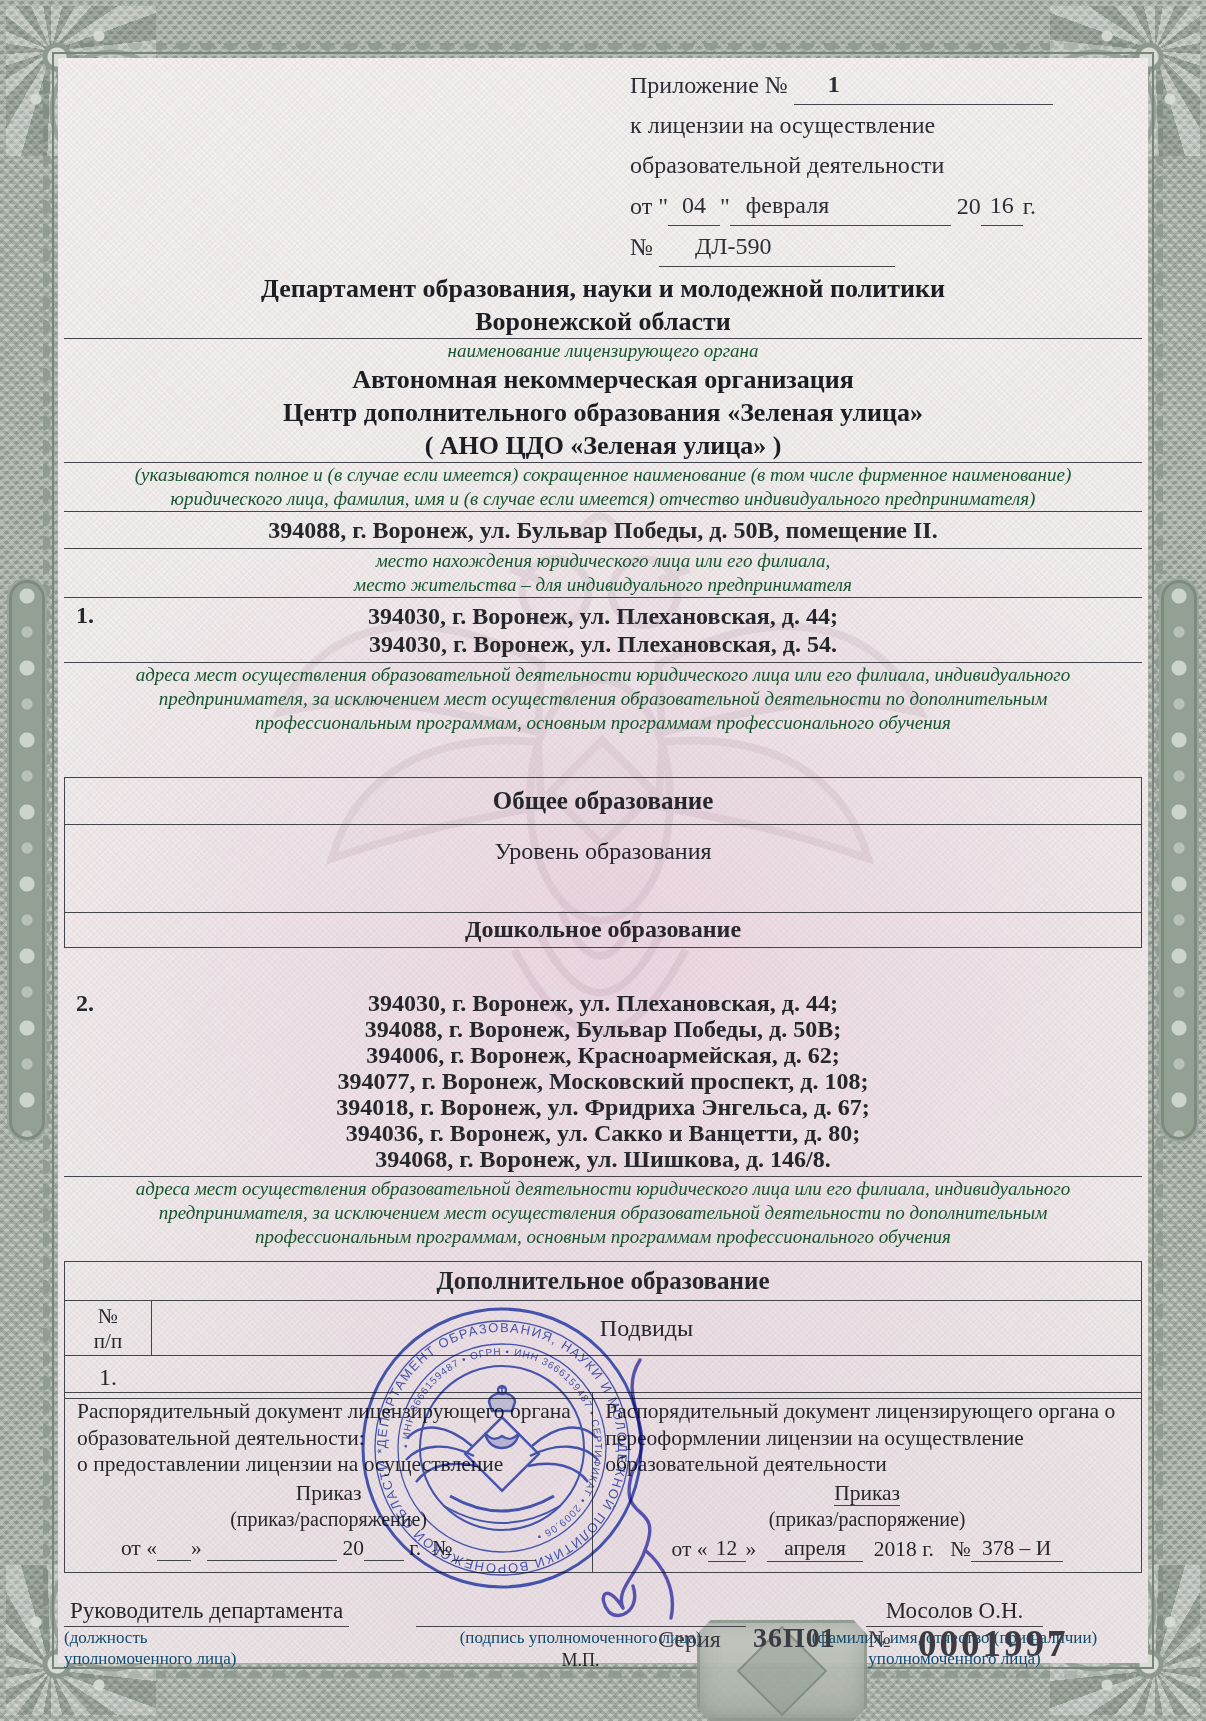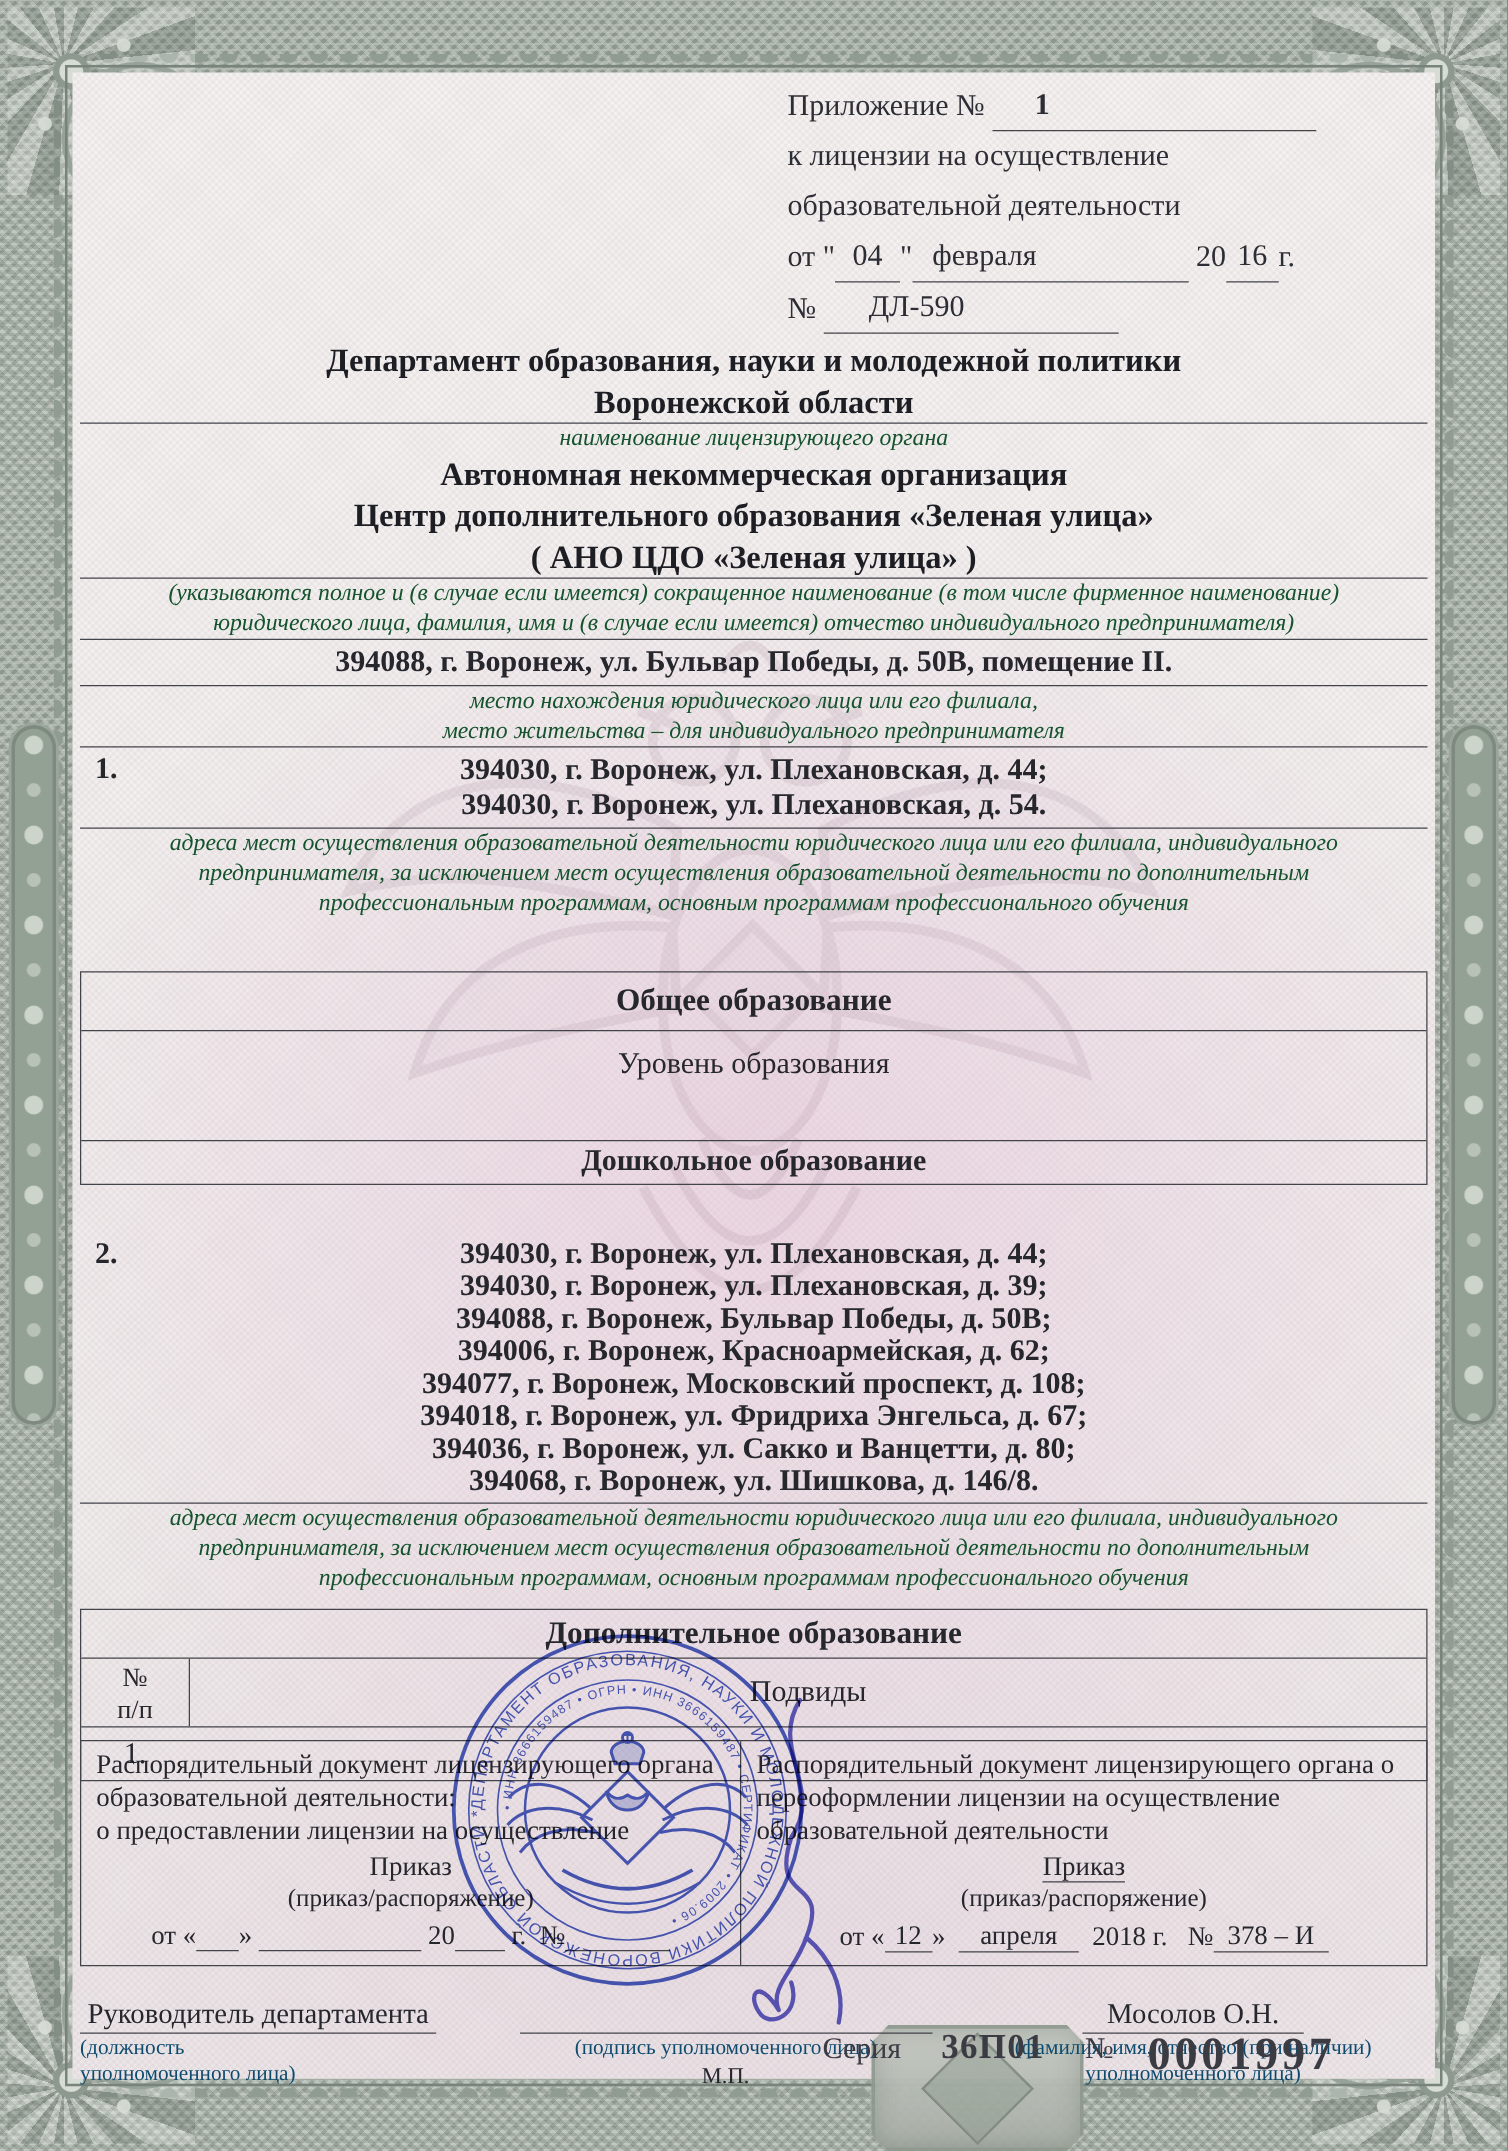--- a/index.html
+++ b/index.html
@@ -190,21 +190,20 @@
 
     <div class="t1">
       <div class="r1">Общее образование</div>
       <div class="r2">Уровень образования</div>
       <div class="r3">Дошкольное образование</div>
     </div>
 
     <div class="sec sec2">
       <span class="secnum">2.</span>
       <div class="al">394030, г. Воронеж, ул. Плехановская, д. 44;</div>
-      <div class="al">394030, г. Воронеж, ул. Плехановская, д. 39;</div>
       <div class="al">394088, г. Воронеж, Бульвар Победы, д. 50В;</div>
       <div class="al">394006, г. Воронеж, Красноармейская, д. 62;</div>
       <div class="al">394077, г. Воронеж, Московский проспект, д. 108;</div>
       <div class="al">394018, г. Воронеж, ул. Фридриха Энгельса, д. 67;</div>
       <div class="al">394036, г. Воронеж, ул. Сакко и Ванцетти, д. 80;</div>
       <div class="al">394068, г. Воронеж, ул. Шишкова, д. 146/8.</div>
     </div>
     <div class="rule"></div>
     <div class="cap">адреса мест осуществления образовательной деятельности  юридического лица или его филиала, индивидуального</div>
     <div class="cap">предпринимателя, за исключением мест осуществления образовательной деятельности по дополнительным</div>

